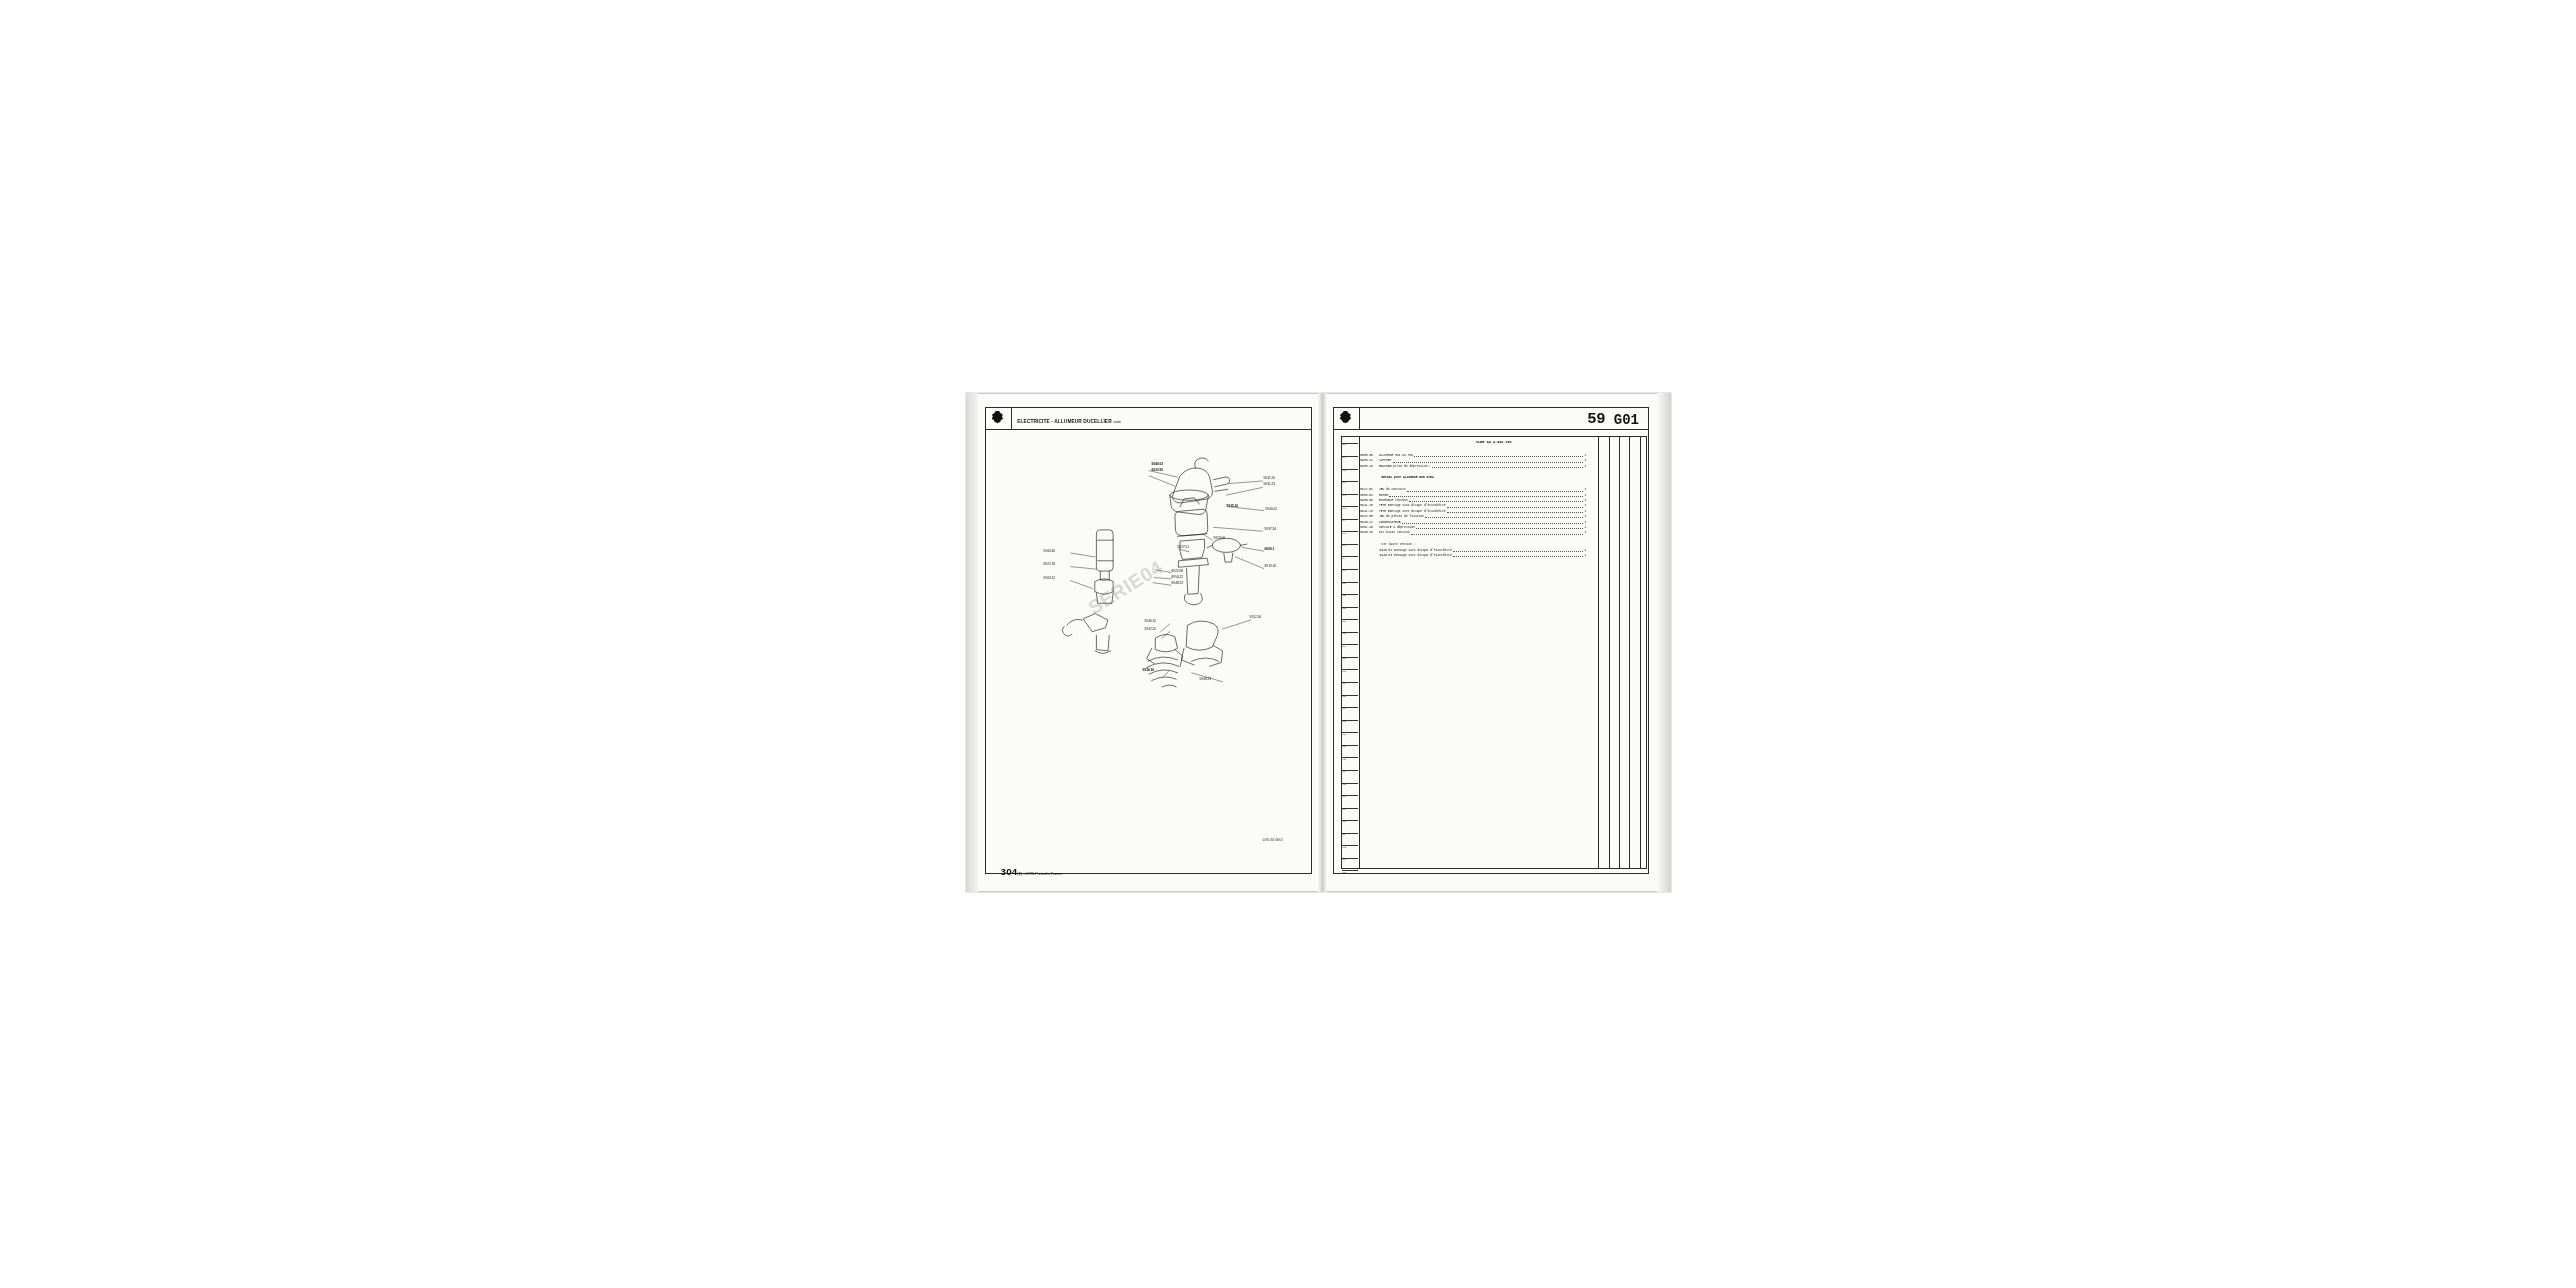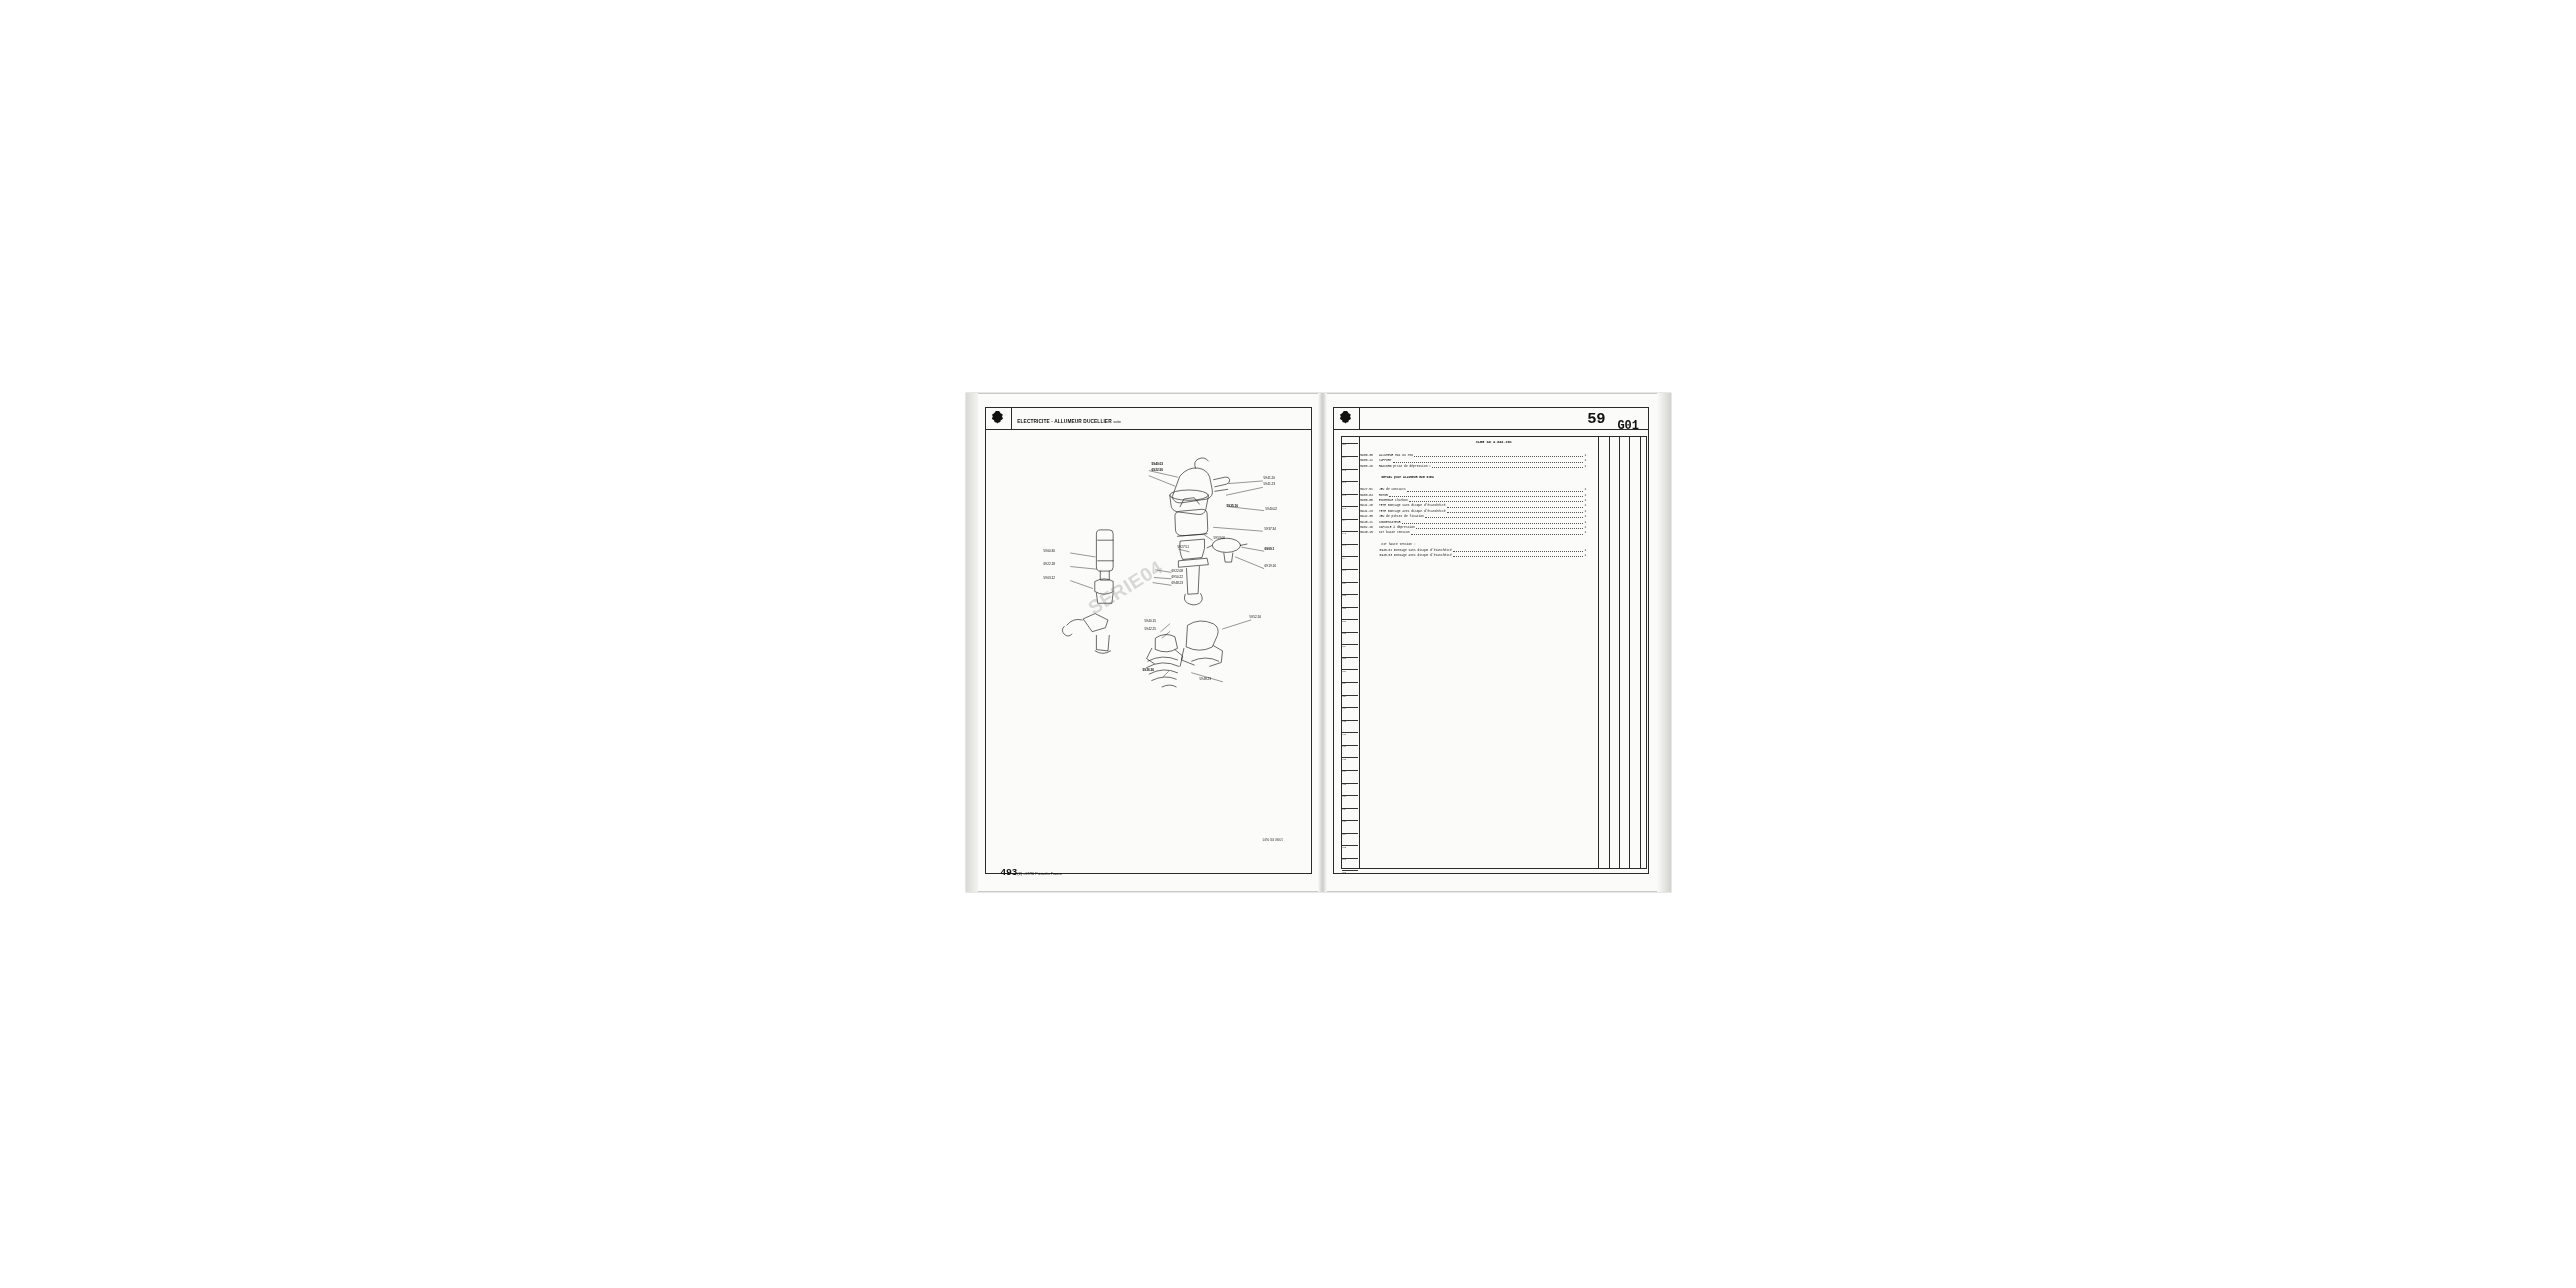--- a/index.html
+++ b/index.html
@@ -92,21 +92,21 @@
     position:absolute;left:6.4px;top:14px;right:7.7px;height:22px;
     border-bottom:1.3px solid #2b2b2b;
   }
   .rp-lion{left:3.9px;top:1.9px;}
   .rp-vrule{position:absolute;left:26px;top:0;width:0.6px;height:22px;background:#2b2b2b;}
   .rp-num{
     position:absolute;right:44px;top:2.6px;font-size:15.5px;font-weight:bold;color:#111;
     letter-spacing:-0.3px;
   }
   .rp-code{
-    position:absolute;right:10.3px;top:12px;font-size:12px;font-weight:bold;color:#111;
+    position:absolute;right:10.3px;top:5px;font-size:14px;font-weight:bold;color:#111;
   }
 
   
   .tbl{
     position:absolute;left:14px;top:43px;right:10.3px;bottom:23px;
   }
   .tbl-outline{position:absolute;inset:0;border:0.6px solid #2b2b2b;}
   .tbl-caption{
     position:absolute;left:0;right:0;top:3.9px;text-align:center;
     font-size:3.5px;font-weight:bold;color:#111;
@@ -260,21 +260,21 @@
       <div class="ref" style="left:158px;top:187px">5940.15</div>
       <div class="ref" style="left:158px;top:195px">5942.25</div>
       <div class="ref" style="left:263px;top:183px">5952.16</div>
       <div class="ref b" style="left:156px;top:236px">5936.36</div>
       <div class="ref" style="left:213px;top:245px">5948.23</div>
 
       <div class="stamp">04/90  304 0906/1</div>
     </div>
 
     <div class="lp-footer">
-      <span class="lp-folio">493</span><span class="lp-folio-sub">(2)</span><span class="lp-print">- 07/90 Printed in France</span>
+      <span class="lp-folio">304</span><span class="lp-folio-sub">(2)</span><span class="lp-print">- 07/90 Printed in France</span>
     </div>
   </div>
 
   <div class="page page-right">
     <div class="frame rp-frame"></div>
 
     <div class="rp-header">
       <div class="lion rp-lion">
         <svg viewBox="0 0 22 24" aria-hidden="true">
           <path d="M11 1.5c1.4 0 2.3 .7 2.9 1.6 .6 .9 .7 1.7 1.6 2.2 .9 .5 1.9 .4 2.5 1.1 .5 .6 .3 1.3 .1 1.9 -.3 .8 -.9 1.2 -.7 2 .2 .9 1.2 1.4 1.3 2.4 .1 .9 -.6 1.5 -1.3 1.9 -.8 .5 -1.7 .6 -2.1 1.4 -.4 .8 0 1.7 -.5 2.4 -.5 .8 -1.6 1 -2.5 1.2 -1 .2 -1.7 .6 -2.2 1.4 -.5 -.8 -1.2 -1.2 -2.2 -1.4 -.9 -.2 -2 -.4 -2.5 -1.2 -.5 -.7 -.1 -1.6 -.5 -2.4 -.4 -.8 -1.3 -.9 -2.1 -1.4 -.7 -.4 -1.4 -1 -1.3 -1.9 .1 -1 1.1 -1.5 1.3 -2.4 .2 -.8 -.4 -1.2 -.7 -2 -.2 -.6 -.4 -1.3 .1 -1.9 .6 -.7 1.6 -.6 2.5 -1.1 .9 -.5 1 -1.3 1.6 -2.2 .6 -.9 1.5 -1.6 2.9 -1.6z" fill="#111"></path>

